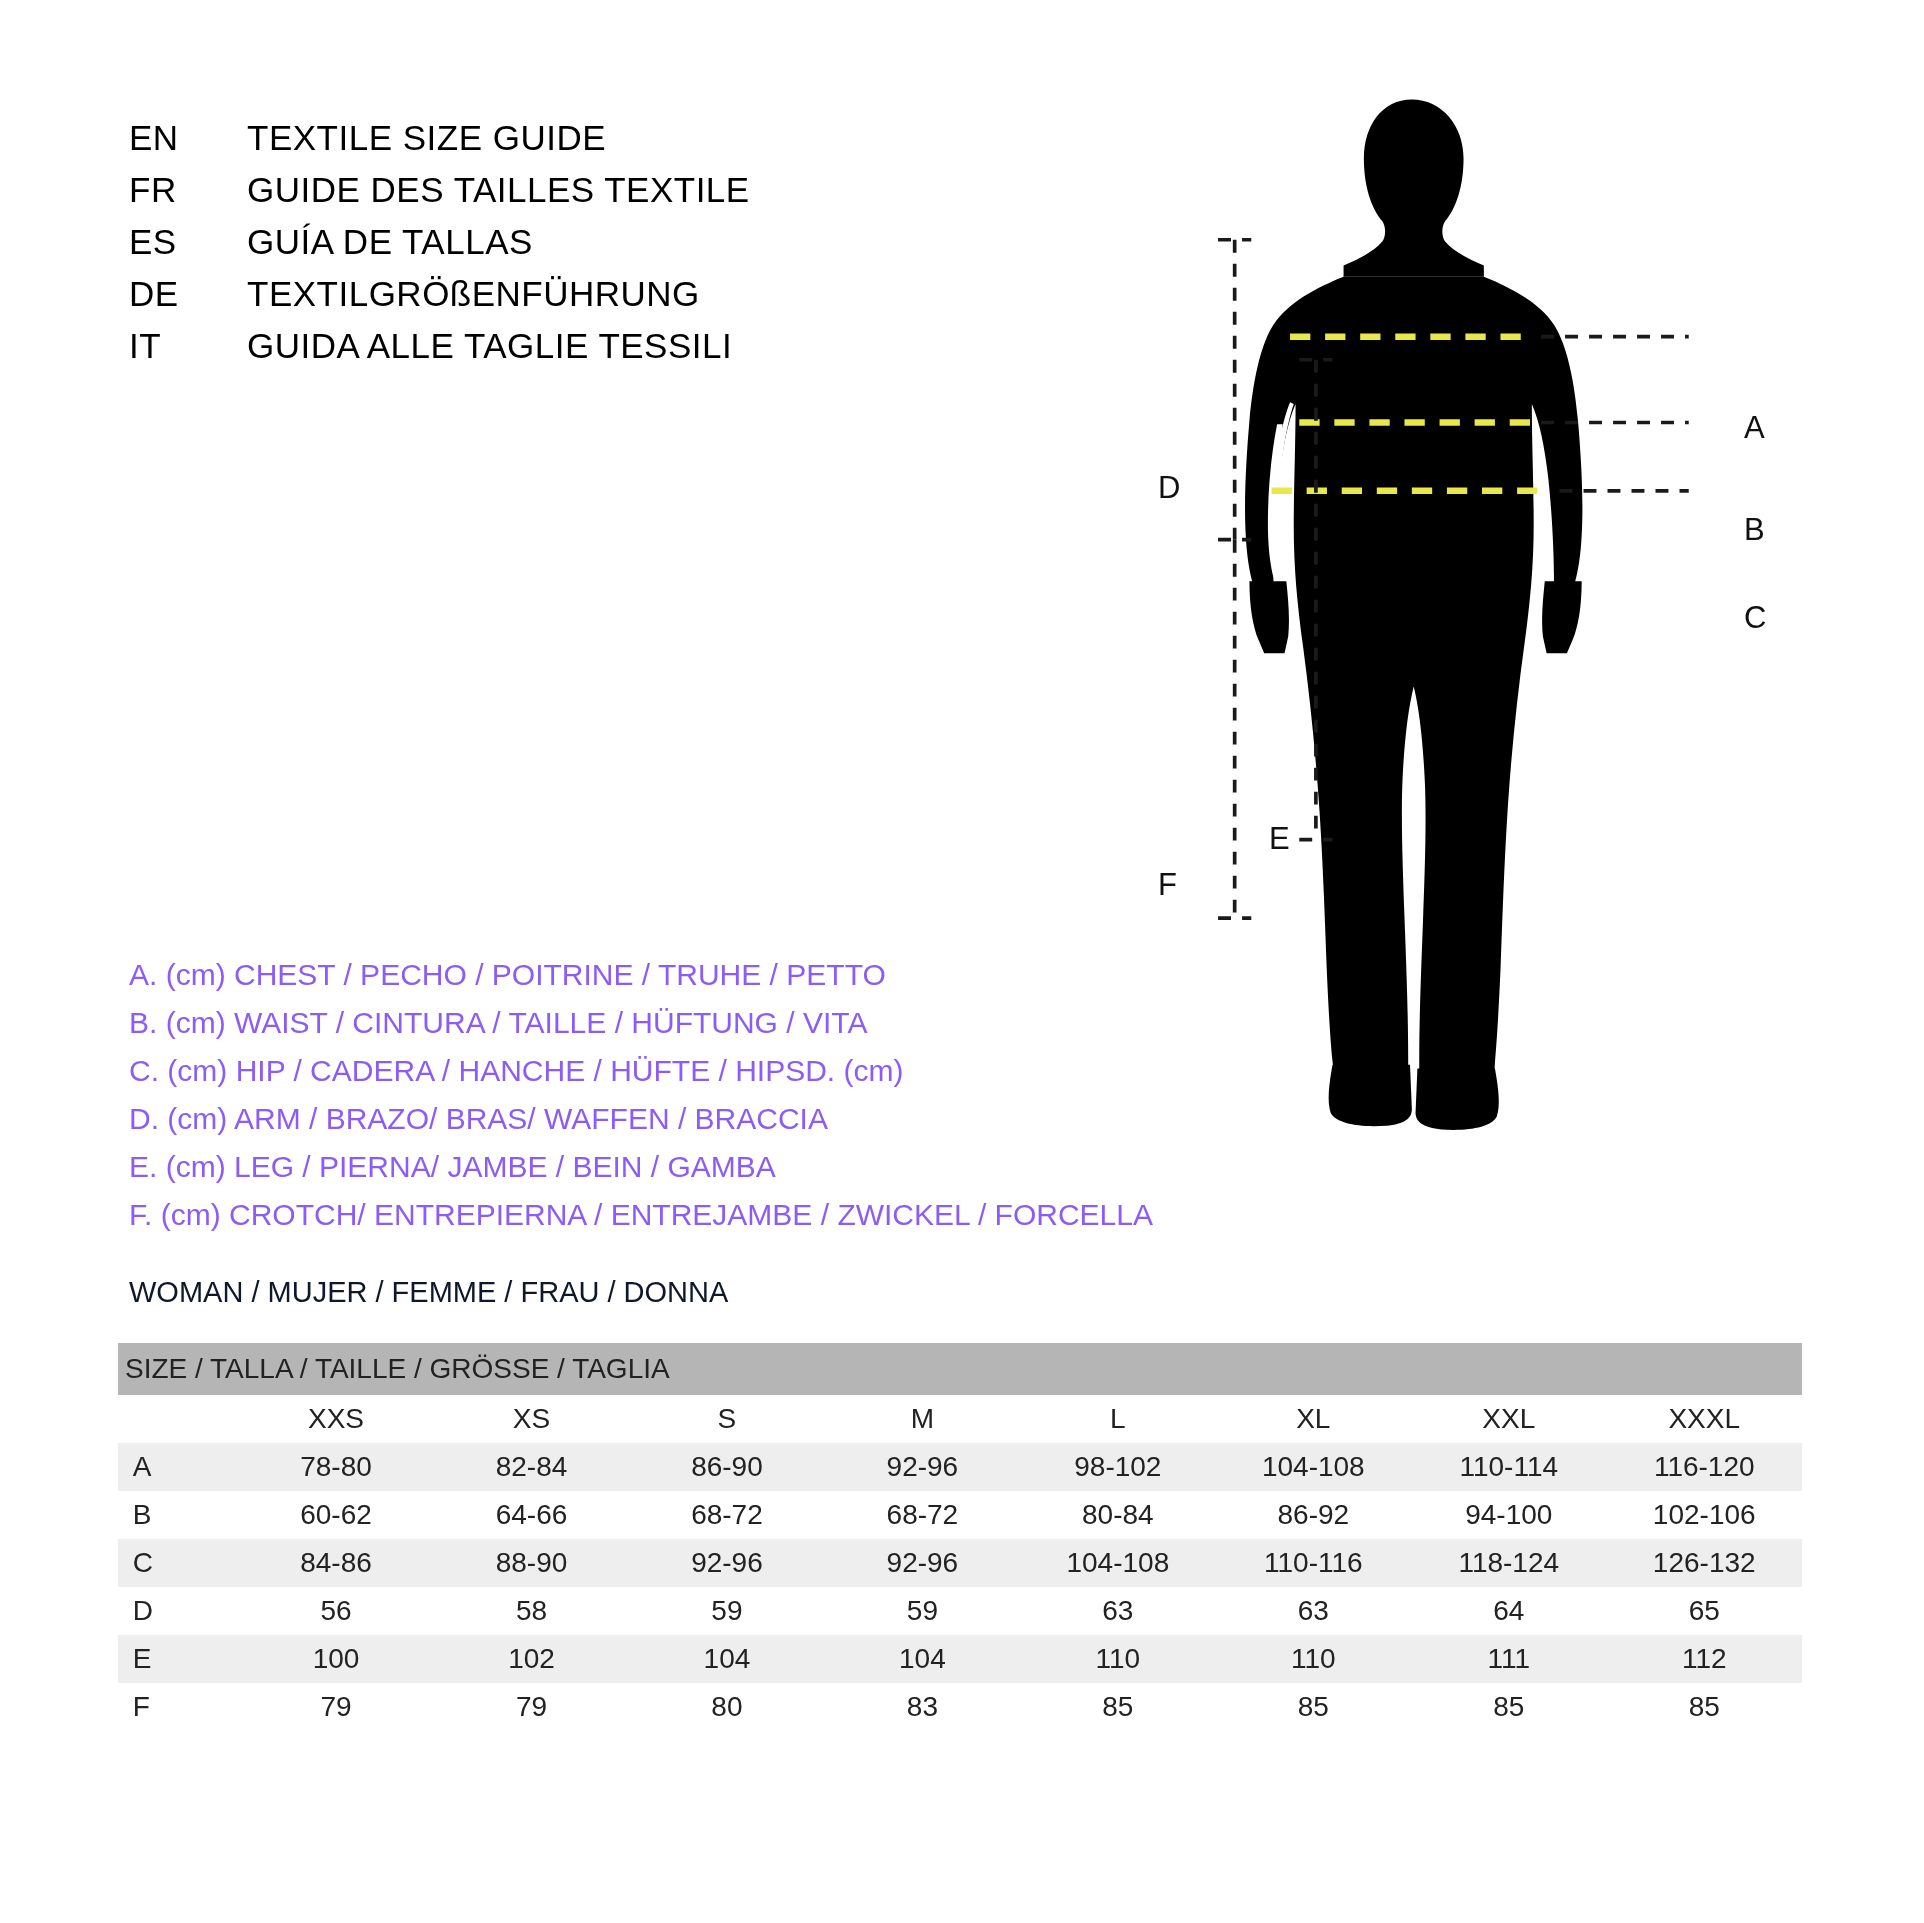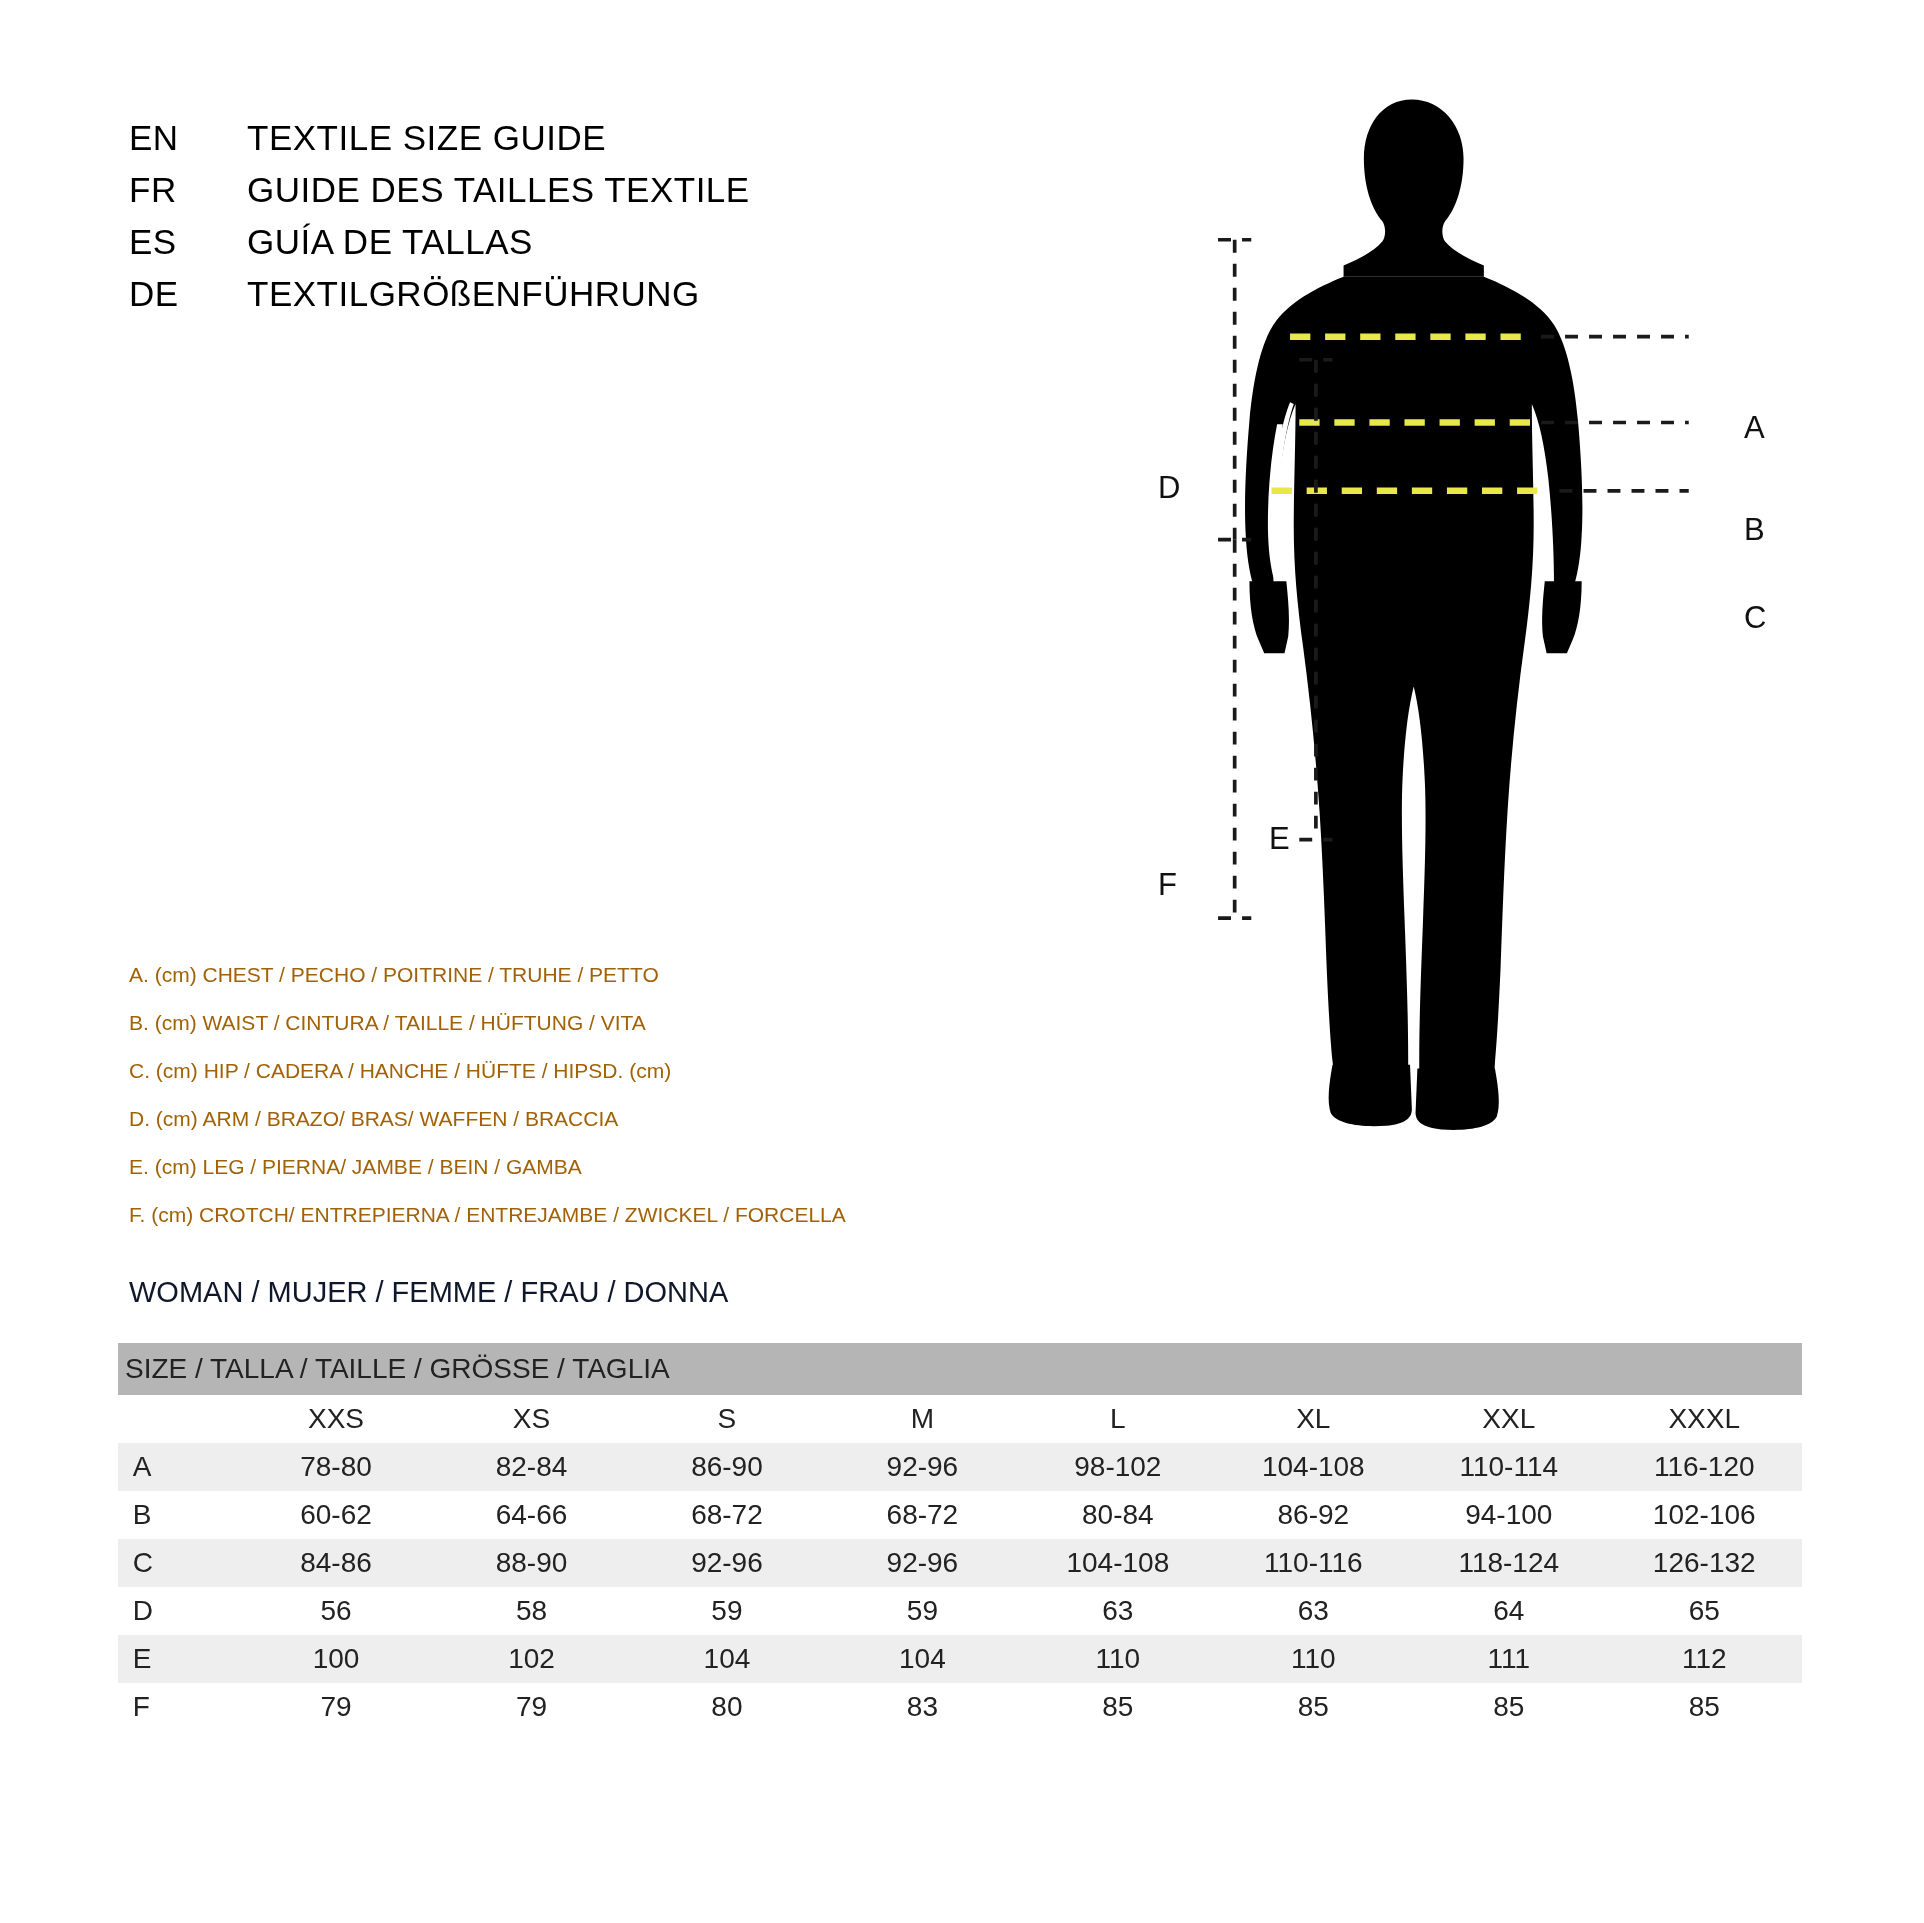--- a/index.html
+++ b/index.html
@@ -40,23 +40,23 @@
   }
 
   
   #legend-block {
     position: absolute;
     left: 129px;
     top: 951px;
     width: 1061px;
   }
   .legend-row {
-    font-size: 21px;
+    font-size: 30px;
     line-height: 48px;
-    color: #a16207;
+    color: #8b5cf6;
     white-space: nowrap;
   }
 
   
   #gender-label {
     position: absolute;
     left: 129px;
     top: 1276px;
     font-size: 29px;
     color: #0f172a;
@@ -143,20 +143,24 @@
     <span class="title-lang">FR</span>
     <span class="title-text">GUIDE DES TAILLES TEXTILE</span>
   </div>
   <div class="title-row">
     <span class="title-lang">ES</span>
     <span class="title-text">GUÍA DE TALLAS</span>
   </div>
   <div class="title-row">
     <span class="title-lang">DE</span>
     <span class="title-text">TEXTILGRÖßENFÜHRUNG</span>
+  </div>
+  <div class="title-row">
+    <span class="title-lang">IT</span>
+    <span class="title-text">GUIDA ALLE TAGLIE TESSILI</span>
   </div>
 </div>
 
 <div id="figure-area">
 
   <svg id="figure-svg" width="766" height="1154" viewBox="0 0 830 1250">
 
     <g fill="#000000">
 
       <path d="M300 48 C268 48 248 76 248 112 C248 142 256 166 268 180

